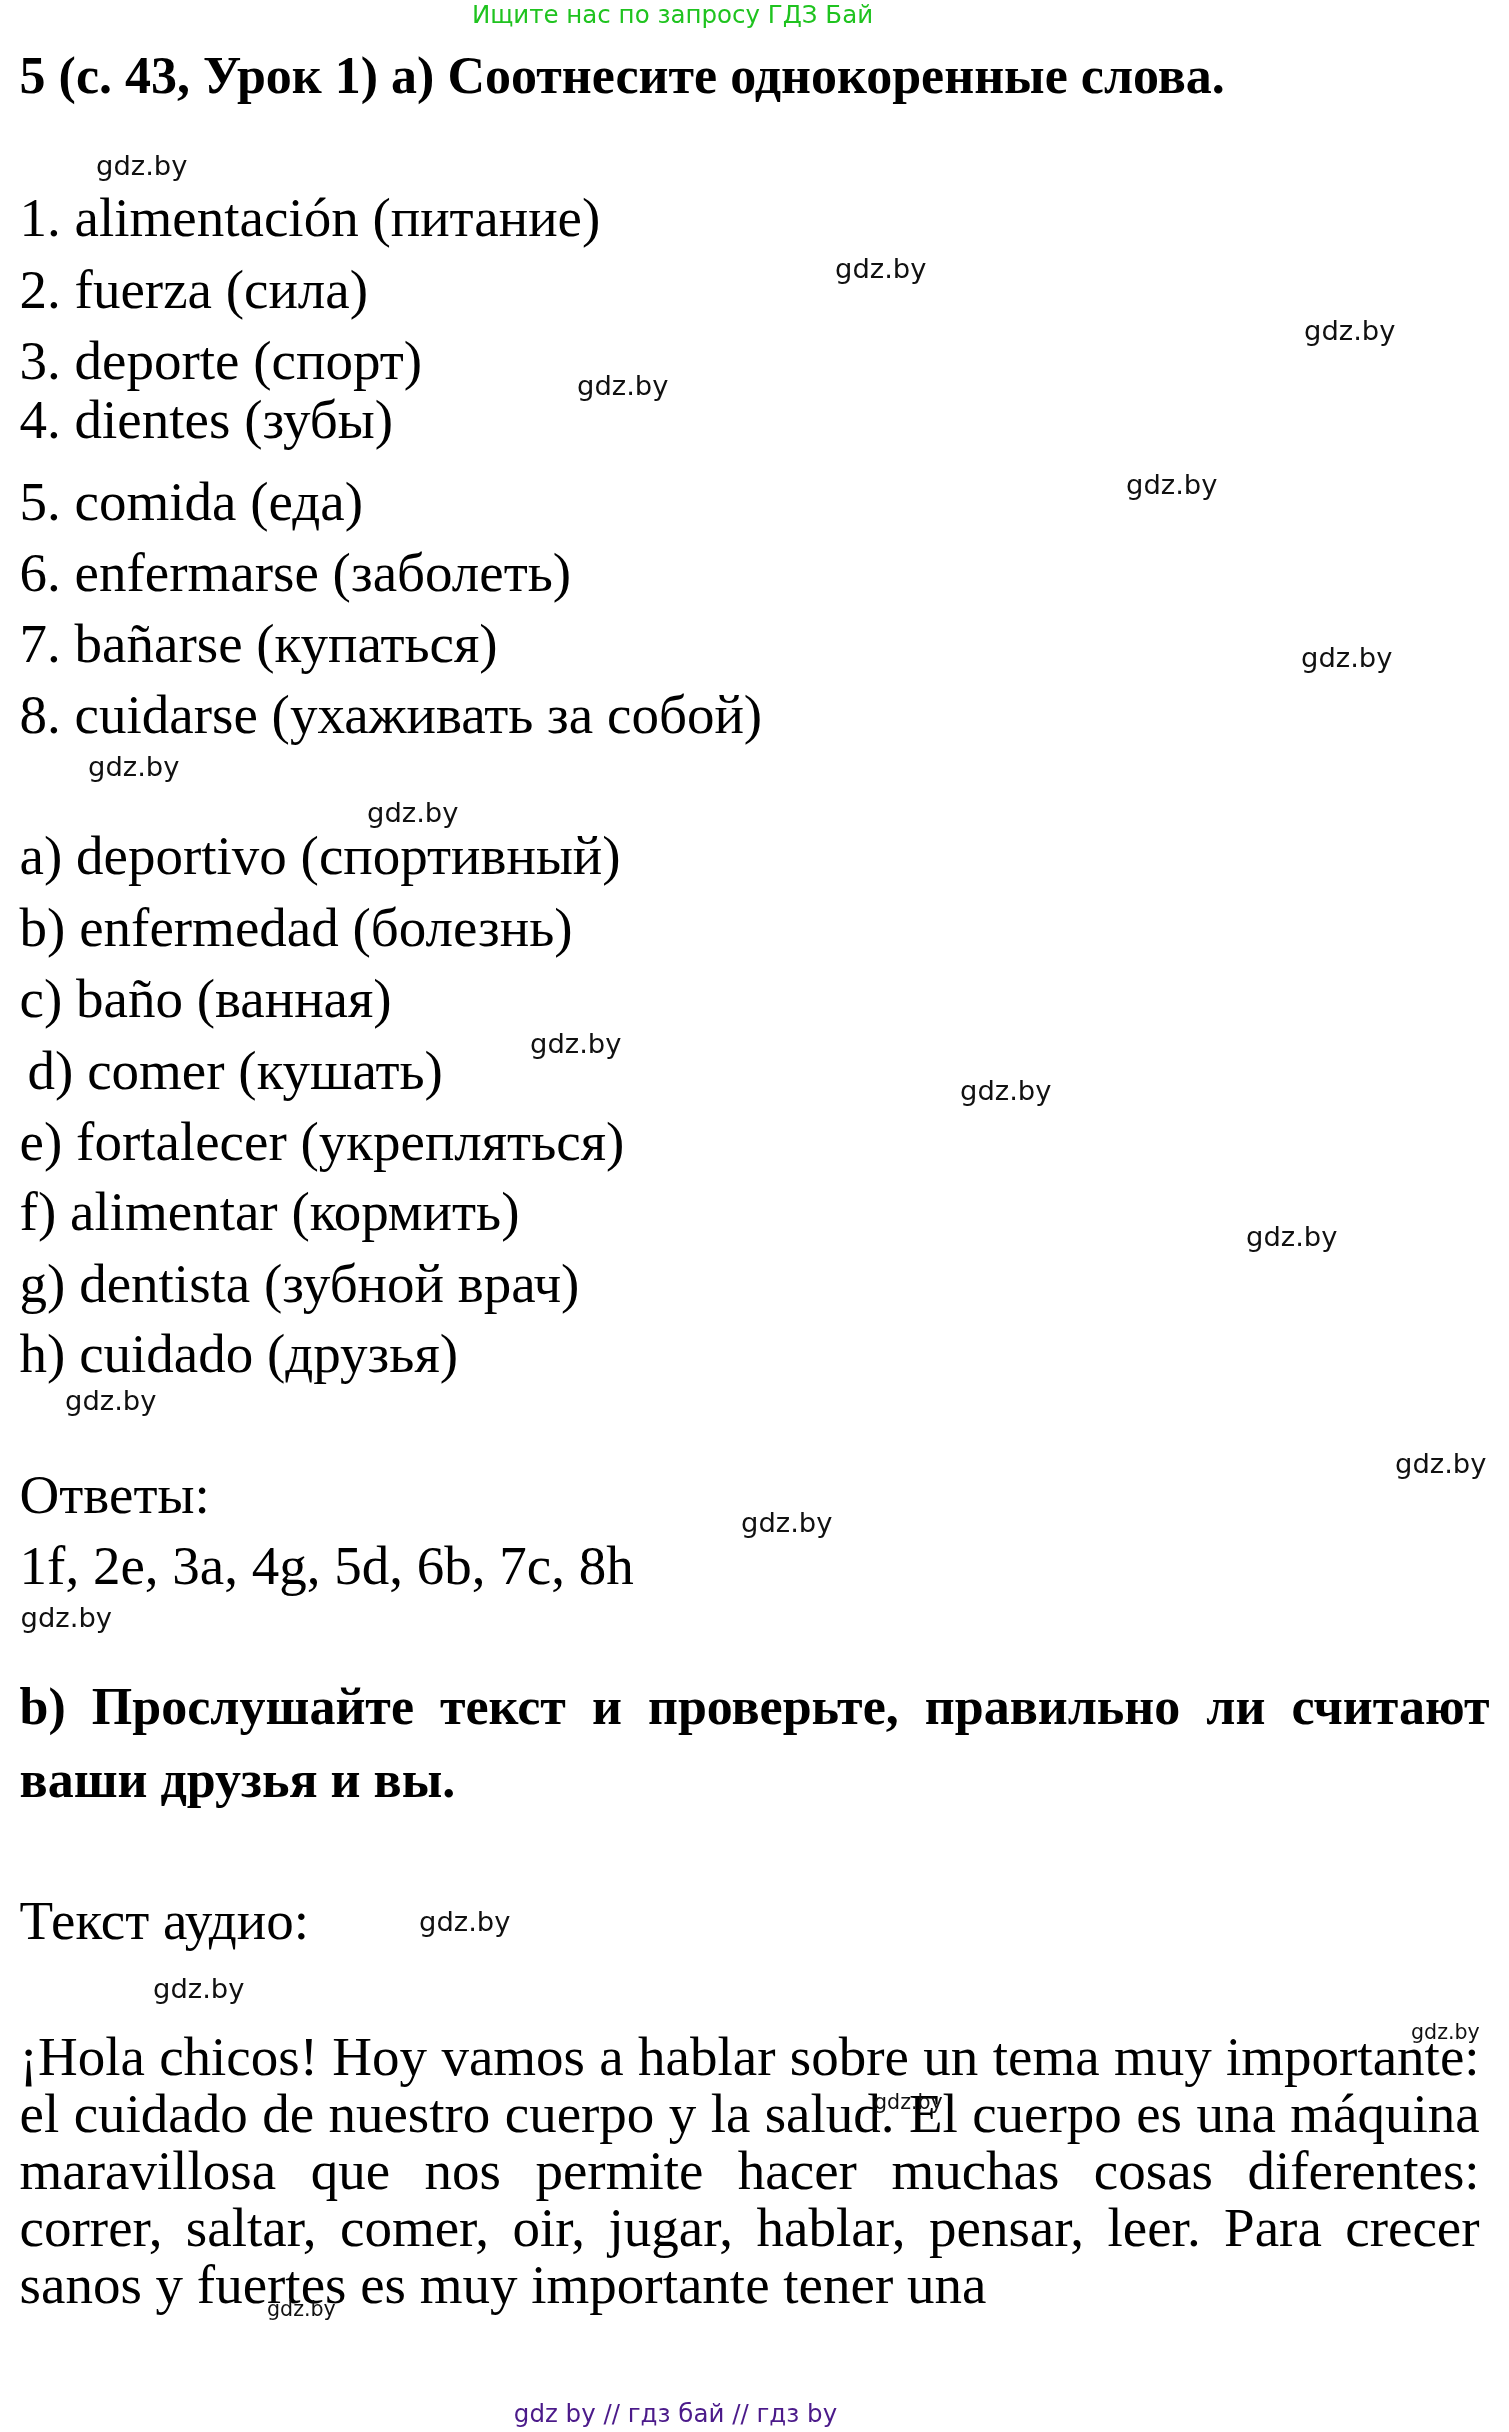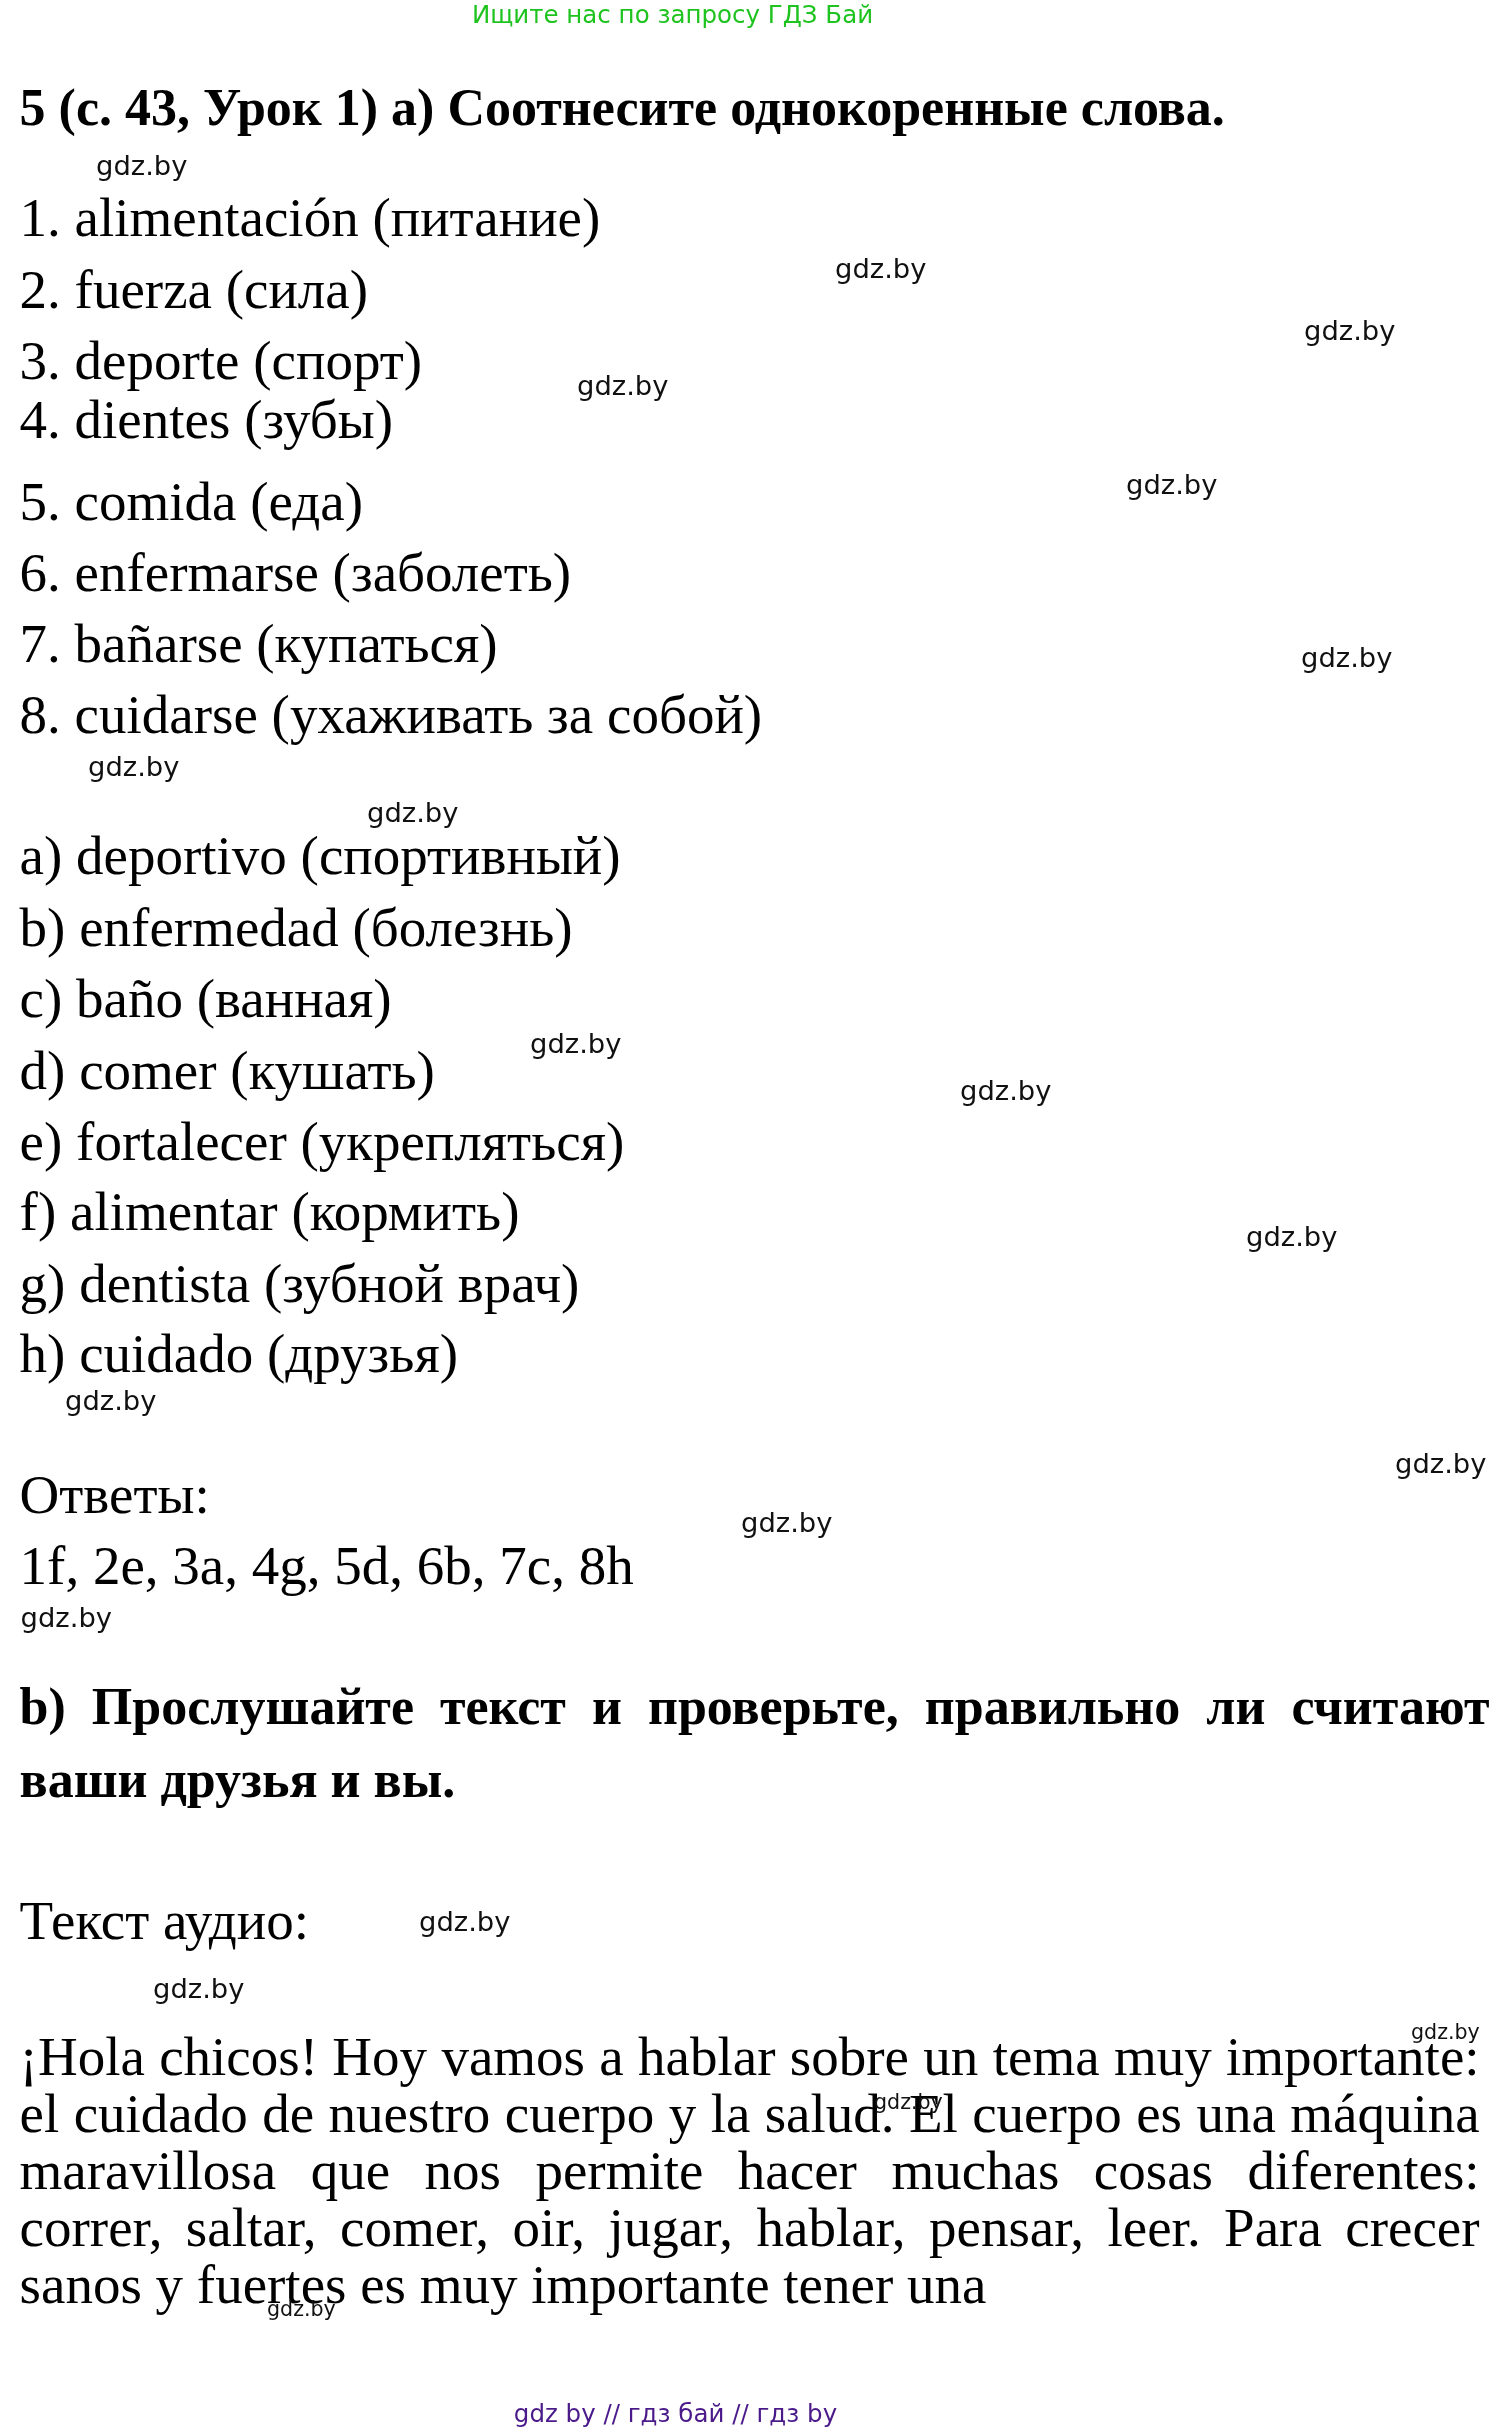--- a/index.html
+++ b/index.html
@@ -1,19 +1,19 @@
 <!DOCTYPE html>
 <html><head>
   <meta charset="utf-8">
   <style>
     html, body { margin: 0; padding: 0; background: #ffffff; }
     body { width: 1509px; height: 2433px; position: relative; overflow: hidden; color: #000; }
     .abs { position: absolute; white-space: nowrap; }
     .top-link { left: 0; width: 1345px; top: 0; text-align: center; font-family: "DejaVu Sans", sans-serif; font-size: 24.5px; line-height: 29px; color: #1fc31f; }
-    .heading { left: 19.6px; font-family: "Liberation Serif", serif; font-weight: bold; font-size: 52px; line-height: 59px; margin-top: 32px; }
+    .heading { left: 19.6px; font-family: "Liberation Serif", serif; font-weight: bold; font-size: 52px; line-height: 59px; }
     .item { left: 19.6px; font-family: "Liberation Serif", serif; font-size: 55px; line-height: 65px; }
     .wm { font-family: "DejaVu Sans", sans-serif; font-size: 27.4px; line-height: 33px; color: #111; }
     .wm.small { font-size: 20.6px; line-height: 25.5px; }
     .task-b { left: 19.6px; width: 1470px; font-family: "Liberation Serif", serif; font-weight: bold; font-size: 52px; line-height: 73px; white-space: normal; text-align: justify; text-align-last: left; }
     .para { left: 19.6px; width: 1460px; font-family: "Liberation Serif", serif; font-size: 55px; line-height: 57px; white-space: normal; text-align: justify; }
     .footer { left: 0; width: 1351px; text-align: center; font-family: "DejaVu Sans", sans-serif; font-size: 24.5px; line-height: 29px; color: #4b1a8a; }
   </style>
 </head>
 <body>
 
@@ -29,21 +29,21 @@
   <div class="abs item" style="top:469px;">5. comida (еда)</div>
   <div class="abs item" style="top:540px;">6. enfermarse (заболеть)</div>
   <div class="abs item" style="top:611px;">7. bañarse (купаться)</div>
   <div class="abs item" style="top:682px;">8. cuidarse (ухаживать за собой)</div>
 </div>
 
 <div>
   <div class="abs item" style="top:823px;">a) deportivo (спортивный)</div>
   <div class="abs item" style="top:895px;">b) enfermedad (болезнь)</div>
   <div class="abs item" style="top:966px;">c) baño (ванная)</div>
-  <div class="abs item" style="top:1038px;">d) comer (кушать)</div>
+  <div class="abs item" style="top:1038px;margin-left:8px;">d) comer (кушать)</div>
   <div class="abs item" style="top:1109px;">e) fortalecer (укрепляться)</div>
   <div class="abs item" style="top:1179px;">f) alimentar (кормить)</div>
   <div class="abs item" style="top:1251px;">g) dentista (зубной врач)</div>
   <div class="abs item" style="top:1321px;">h) cuidado (друзья)</div>
 </div>
 
 <div class="abs item" style="top:1462px;">Ответы:</div>
 <div class="abs item" style="top:1533px;">1f, 2e, 3a, 4g, 5d, 6b, 7c, 8h</div>
 
 <div class="abs task-b" style="top:1670px;">b) Прослушайте текст и проверьте, правильно ли считают ваши друзья и вы.</div>

